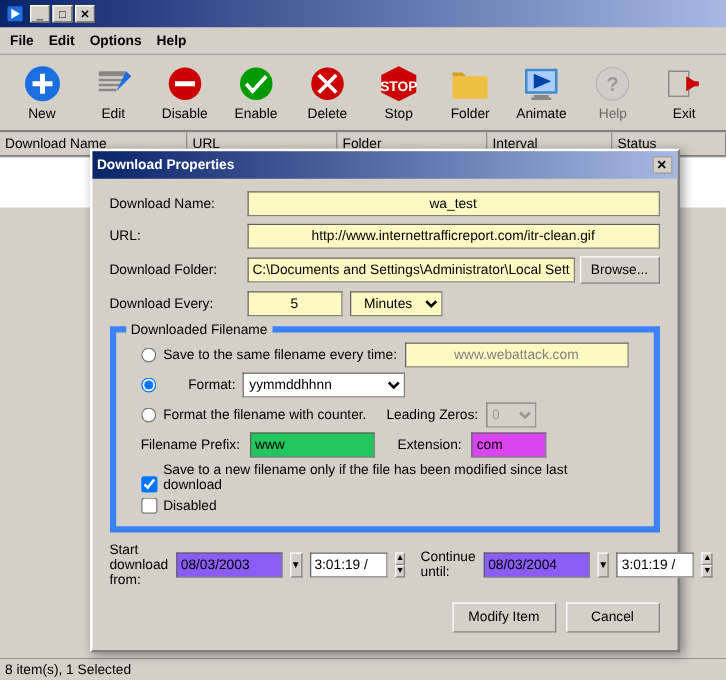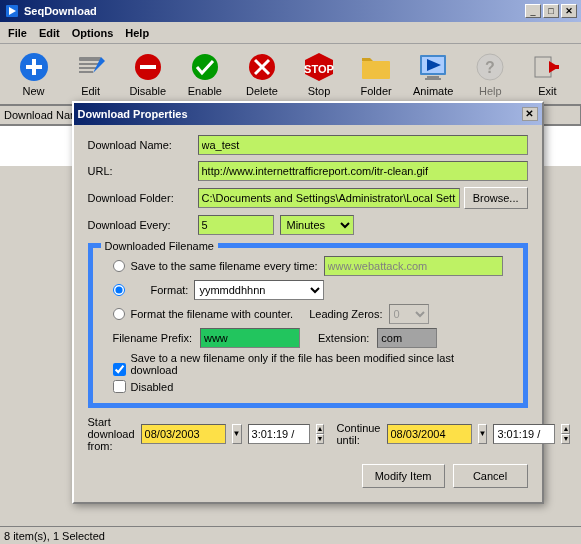--- a/index.html
+++ b/index.html
@@ -132,21 +132,21 @@
     }
     .modal {
       background: #d4d0c8;
       border: 2px solid white;
       border-right-color: #808080;
       border-bottom-color: #808080;
       width: 472px;
       pointer-events: all;
       box-shadow: 2px 2px 8px rgba(0,0,0,0.4);
       position: relative;
-      top: 30px;
+      top: 48px;
       margin-left: 34px;
     }
     .modal-title-bar {
       background: linear-gradient(to right, #0a246a, #a6b8e4);
       color: white;
       height: 22px;
       display: flex;
       align-items: center;
       padding: 0 4px;
     }
@@ -180,24 +180,25 @@
       width: 110px;
       font-size: 11px;
       flex-shrink: 0;
     }
     .form-input {
       flex: 1;
       height: 20px;
       border: 1px solid #808080;
       border-top-color: #606060;
       border-left-color: #606060;
-      background: #bef264;
+      background: #fef9c3;
       font-size: 11px;
       padding: 0 3px;
       font-family: 'Tahoma', sans-serif;
+      text-align: center;
     }
     .form-input-group {
       display: flex;
       flex: 1;
       gap: 4px;
       align-items: center;
     }
     .browse-btn {
       height: 22px;
       padding: 0 8px;
@@ -294,21 +295,21 @@
       padding: 0 3px;
       font-family: 'Tahoma', sans-serif;
     }
     .ext-label { font-size: 11px; margin-left: 10px; }
     .ext-input {
       width: 60px;
       height: 20px;
       border: 1px solid #808080;
       border-top-color: #606060;
       border-left-color: #606060;
-      background: #a3a3a3;
+      background: #d946ef;
       font-size: 11px;
       padding: 0 3px;
       font-family: 'Tahoma', sans-serif;
     }
 
     .checkbox-row {
       display: flex;
       align-items: flex-end;
       gap: 5px;
       margin: 4px 0;
@@ -324,21 +325,21 @@
       gap: 6px;
       margin: 8px 0 6px;
     }
     .dt-label { font-size: 11px; }
     .dt-date-input {
       width: 85px;
       height: 20px;
       border: 1px solid #808080;
       border-top-color: #606060;
       border-left-color: #606060;
-      background: #fde047;
+      background: #8b5cf6;
       font-size: 11px;
       padding: 0 3px;
       font-family: 'Tahoma', sans-serif;
     }
     .dt-dropdown {
       width: 18px;
       height: 20px;
       background: #d4d0c8;
       border: 1px solid white;
       border-right-color: #808080;
@@ -424,21 +425,20 @@
 </head>
 <body>
 
 <div class="title-bar">
   <div class="title-bar-icon">
     <svg width="14" height="14" viewBox="0 0 14 14">
       <rect x="1" y="1" width="12" height="12" fill="#1a6ee0" rx="1"></rect>
       <polygon points="4,3 11,7 4,11" fill="white"></polygon>
     </svg>
   </div>
-  <span class="title-bar-text">SeqDownload</span>
   <div class="title-bar-controls">
     <div class="title-btn">_</div>
     <div class="title-btn">□</div>
     <div class="title-btn" style="font-weight:bold;">✕</div>
   </div>
 </div>
 
 <div class="menu-bar">
   <span class="menu-item">File</span>
   <span class="menu-item">Edit</span>

